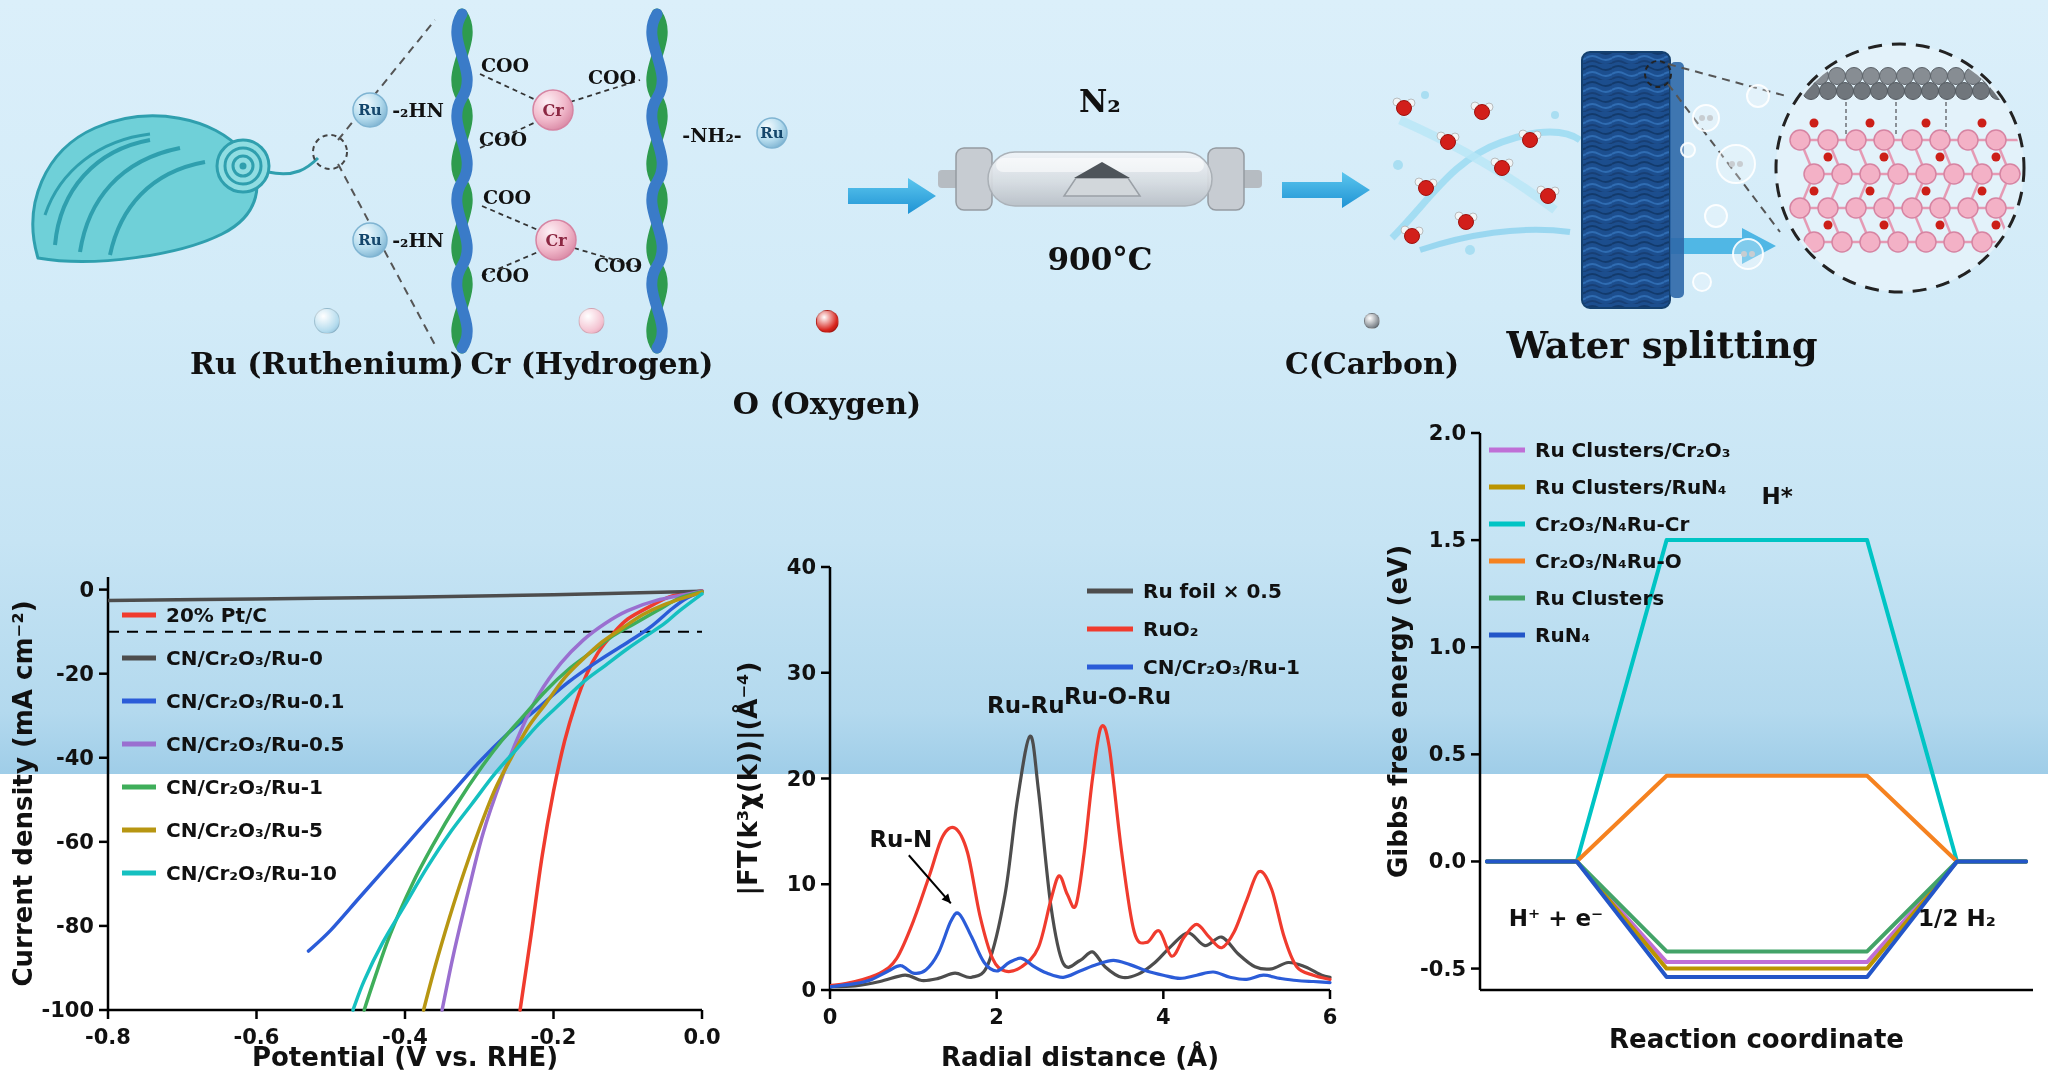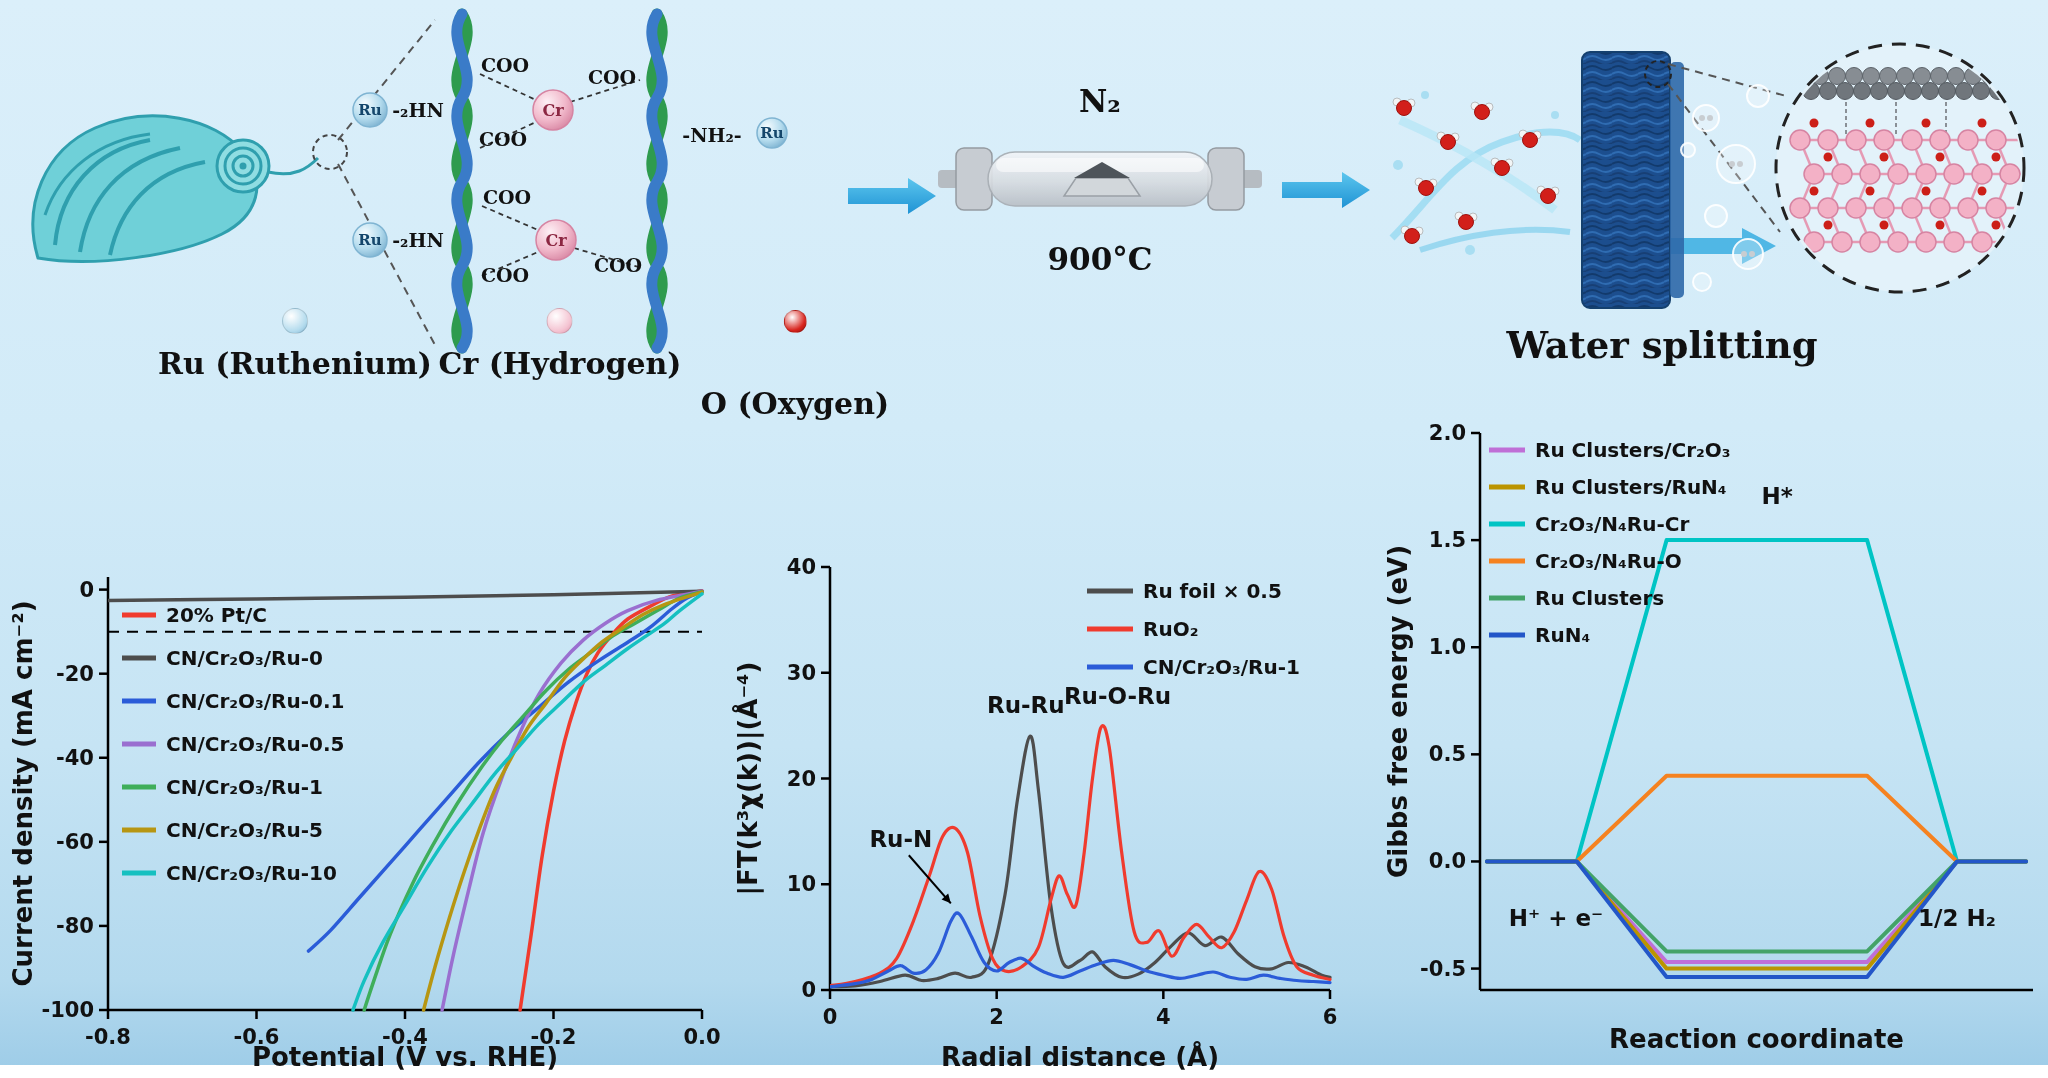--- a/index.html
+++ b/index.html
@@ -1,18 +1,18 @@
 <!DOCTYPE html>
 <html><head>
 <meta charset="utf-8">
 <style>
   html,body{margin:0;padding:0;}
   body{width:2048px;height:1078px;overflow:hidden;
        font-family:"DejaVu Sans","Liberation Sans",sans-serif;}
-  .stage{position:relative;width:2048px;height:1065px;
+  .stage{position:relative;width:2048px;height:774px;
          background:linear-gradient(180deg,#dbeffa 0%,#d2ebf8 40%,#c6e4f4 70%,#b3d9ee 92%,#9fcde8 100%);}
   svg{position:absolute;left:0;top:0;overflow:visible;}
   #scheme{left:0;top:0;}
   .chart-box{position:absolute;}
   #c1{left:10px;top:535px;}
   #c2{left:735px;top:535px;}
   #c3{left:1385px;top:400px;}
 
   
   text{fill:#111;}
@@ -23,21 +23,21 @@
   .chem{font:700 19px "DejaVu Serif","Liberation Serif",serif;text-anchor:middle;}
   .slabel-ru{font:700 15px "DejaVu Serif","Liberation Serif",serif;fill:#14466b;text-anchor:middle;}
   .slabel-cr{font:700 16px "DejaVu Serif","Liberation Serif",serif;fill:#8c2742;text-anchor:middle;}
   .scheme-big{font:700 31px "DejaVu Serif","Liberation Serif",serif;text-anchor:middle;}
   .scheme-title{font:700 37px "DejaVu Serif","Liberation Serif",serif;text-anchor:middle;}
   .dashline{stroke:#333;stroke-width:1.8;stroke-dasharray:5 4;}
   .rayline{stroke:#555;stroke-width:2;stroke-dasharray:8 6;}
 
   
   #element-legend{position:absolute;left:0;top:308px;width:2048px;height:90px;}
-  .elem{position:absolute;top:0;transform:translateX(-50%);display:flex;flex-direction:column;align-items:center;}
+  .elem{position:absolute;top:0;transform:translateX(-50%);display:flex;flex-direction:column;align-items:center;margin-left:32px;}
   .sph-wrap{height:26px;display:flex;align-items:center;justify-content:center;margin-bottom:12px;}
   .esphere{border-radius:50%;border:1px solid rgba(0,0,0,.12);display:block;}
   .elabel{font:700 30px "DejaVu Serif","Liberation Serif",serif;color:#111;white-space:nowrap;}
 </style>
 </head>
 <body>
 
 <div class="stage">
 
   <svg id="scheme" width="2048" height="430">
@@ -372,20 +372,26 @@
         <span class="sph-wrap">
           <span class="esphere" style="height: 24px; width: 24px; background: radial-gradient(circle at 35% 30%, rgb(255, 255, 255) 0%, rgb(244, 196, 210) 65%, rgb(224, 148, 173) 100%);"></span>
         </span>
         <span class="elabel">Cr (Hydrogen)</span>
       </div>
       <div class="elem" style="left: 795px; gap: 40px;">
         <span class="sph-wrap">
           <span class="esphere" style="height: 21px; width: 21px; background: radial-gradient(circle at 35% 30%, rgb(255, 255, 255) 0%, rgb(216, 36, 29) 65%, rgb(142, 16, 12) 100%);"></span>
         </span>
         <span class="elabel">O (Oxygen)</span>
+      </div>
+      <div class="elem" style="left: 1340px;">
+        <span class="sph-wrap">
+          <span class="esphere" style="height: 14px; width: 14px; background: radial-gradient(circle at 35% 30%, rgb(255, 255, 255) 0%, rgb(138, 144, 150) 65%, rgb(79, 85, 91) 100%);"></span>
+        </span>
+        <span class="elabel">C(Carbon)</span>
       </div>
     </div>
 
   <div class="chart-box" id="c1">
     <svg id="chart1" width="700" height="543">
         <defs>
           <clipPath id="chart1-clip">
             <rect x="98" y="40" width="596" height="437"></rect>
           </clipPath>
         </defs>

